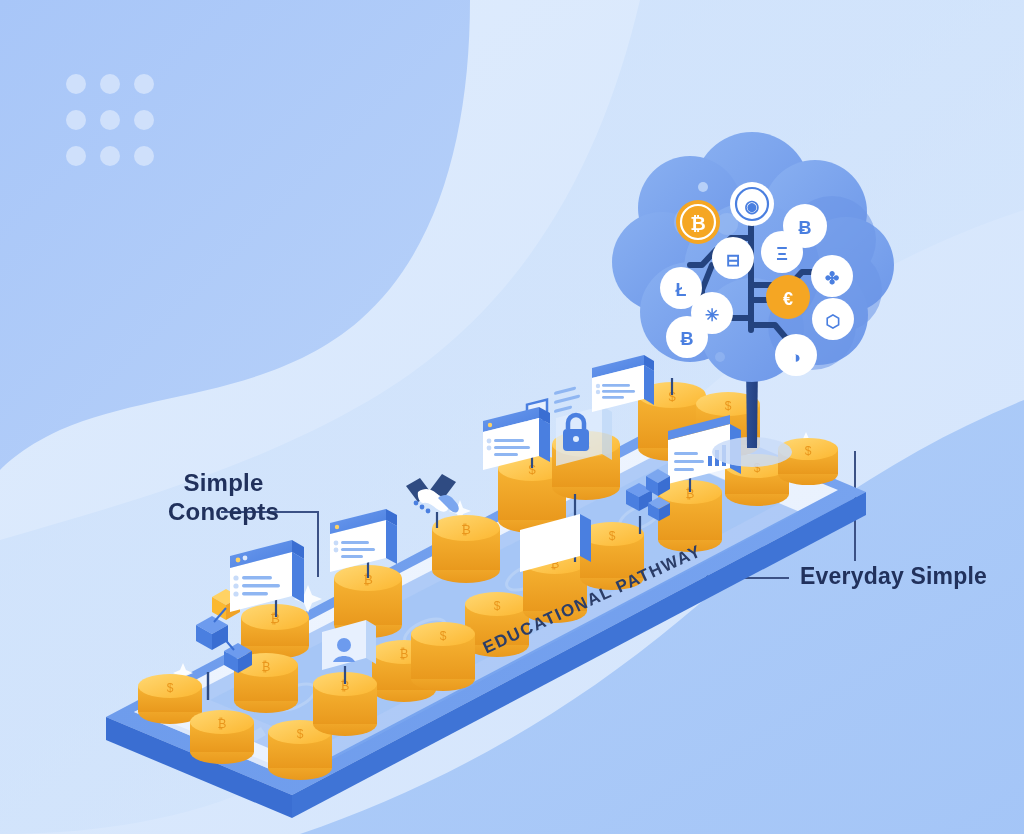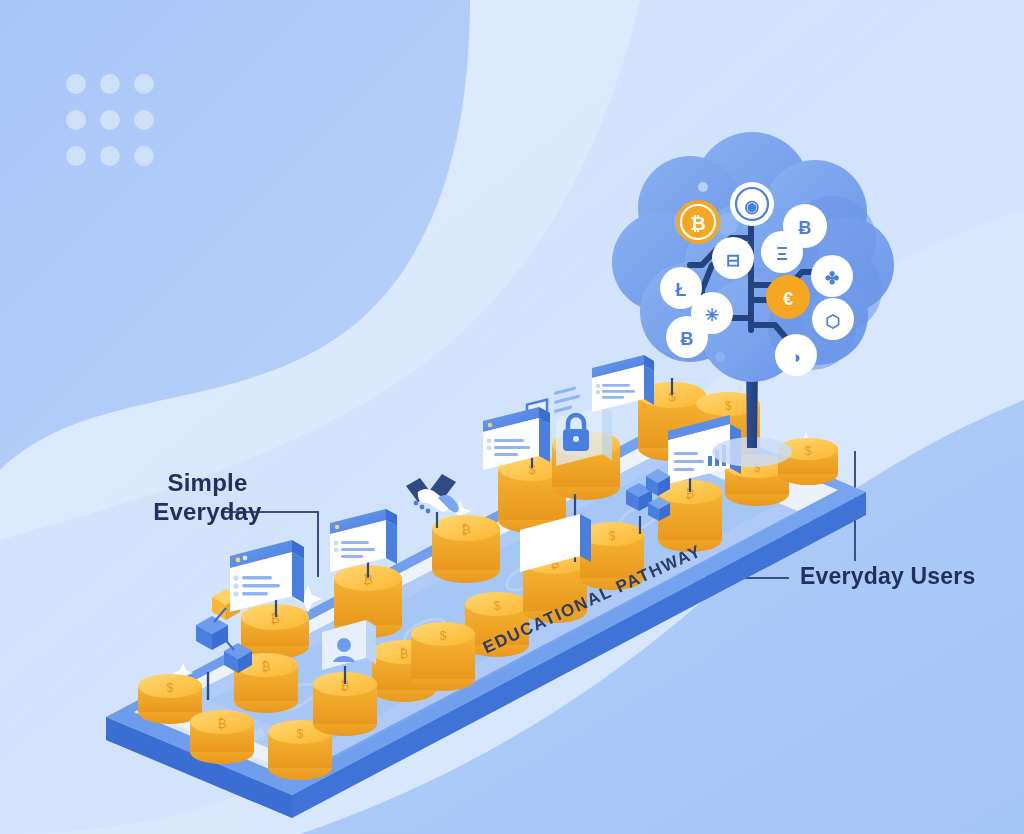--- a/index.html
+++ b/index.html
@@ -1,20 +1,20 @@
 <!DOCTYPE html>
 <html><head>
 <meta charset="utf-8">
 <style>
   html,body{margin:0;padding:0;background:#e8f0fd;}
   body{font-family:"Liberation Sans",sans-serif;}
   #stage{position:relative;width:1024px;height:834px;overflow:hidden;background:#dce9fc;}
   #stage svg.full{position:absolute;left:0;top:0;width:1024px;height:834px;}
   .lbl{position:absolute;color:#21315c;font-family:"Liberation Sans",sans-serif;font-weight:600;}
-  #label-left{left:105px;top:468px;width:205px;text-align:center;font-size:24px;line-height:29px;letter-spacing:.2px;}
+  #label-left{left:121px;top:468px;width:205px;text-align:center;font-size:24px;line-height:29px;letter-spacing:.2px;}
   #label-right{left:800px;top:563px;font-size:23px;white-space:nowrap;letter-spacing:.2px;}
   #pathway-text{position:absolute;left:480px;top:640px;font-size:17px;font-weight:600;letter-spacing:1.6px;
     color:#2b3d68;transform:rotate(-24.5deg);transform-origin:0 0;white-space:nowrap;
     font-family:"Liberation Sans",sans-serif;}
 </style>
 </head>
 <body>
 
 <div id="stage">
 
@@ -561,20 +561,20 @@
         <g>
             <circle cx="796" cy="355" r="21" fill="#ffffff"></circle>
             <text x="796" y="363" text-anchor="middle" font-size="17" fill="#4a7fe0">◑</text>
           </g>
       </g>
     </g>
   </svg>
 
   <div class="lbl" id="label-left">
     <div>Simple</div>
-    <div>Everyday</div>
+    <div>Concepts</div>
   </div>
 
-  <div class="lbl" id="label-right">Everyday Users</div>
+  <div class="lbl" id="label-right">Everyday Simple</div>
 
   <div id="pathway-text">EDUCATIONAL PATHWAY</div>
 
 </div>
 
 </body></html>

